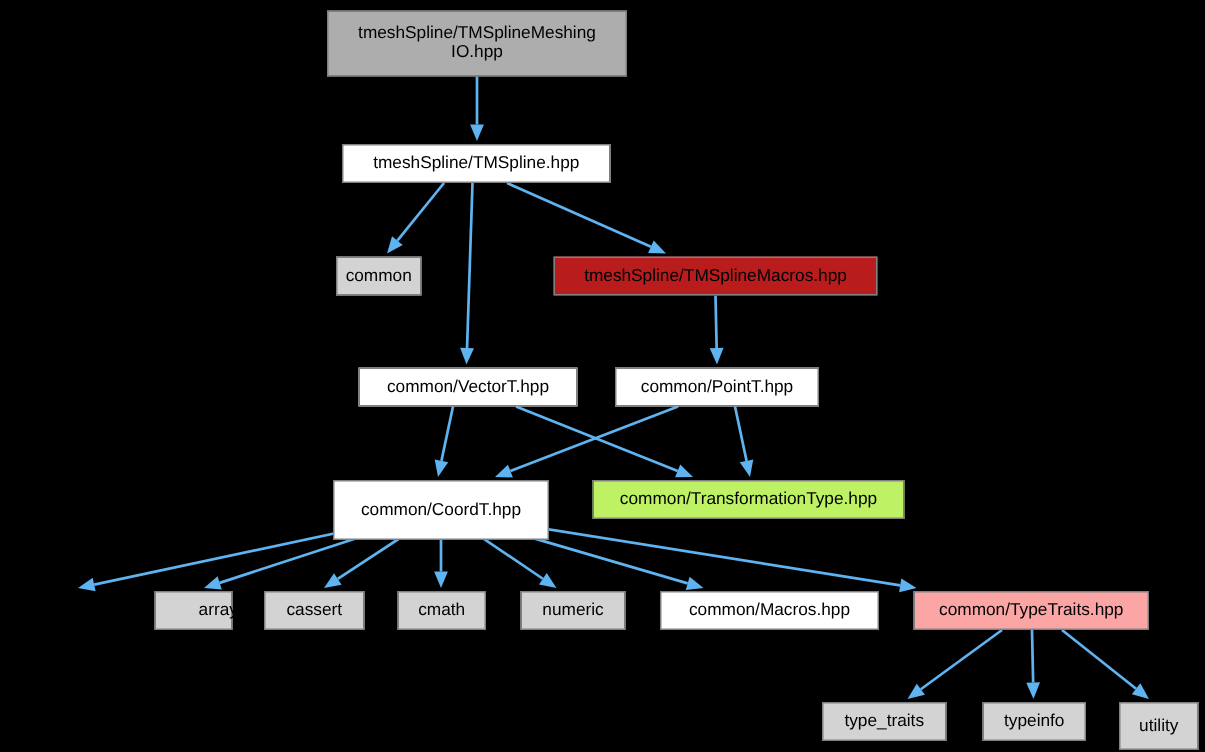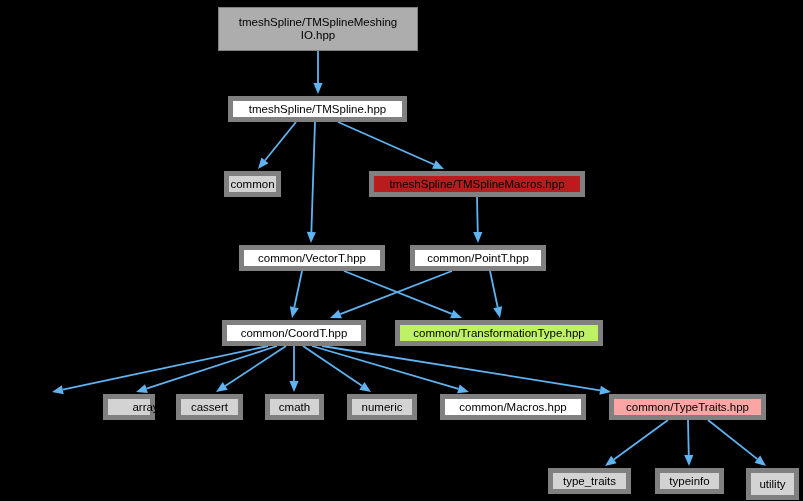--- a/index.html
+++ b/index.html
@@ -20,21 +20,21 @@
     position: absolute;
     left: 0;
     top: 0;
     width: 803px;
     height: 501px;
     pointer-events: none;
   }
   .node {
     position: absolute;
     box-sizing: border-box;
-    border: 5px solid #14532d;
+    border: 1px solid #14532d;
     display: flex;
     align-items: center;
     justify-content: center;
     text-align: center;
     color: #000000;
     font-size: 11.5px;
     line-height: 13px;
     letter-spacing: 0px;
     white-space: pre-line;
     z-index: 2;
@@ -132,21 +132,21 @@
         <polygon points="766,466 754.5231098594057,462.7687475027894 760.2399412006245,455.5605688551656" fill="#5eb3f0"></polygon>
       </g>
     </svg>
 <div class="node root" style="left: 218px; top: 7px; width: 200px; height: 44px; background: rgb(173, 173, 173); border-color: rgb(128, 128, 128); color: rgb(0, 0, 0);">tmeshSpline/TMSplineMeshing
 IO.hpp</div>
     <div class="node proj" style="left: 228px; top: 96px; width: 179px; height: 26px; background: rgb(255, 255, 255); border-color: rgb(128, 128, 128); color: rgb(0, 0, 0);">tmeshSpline/TMSpline.hpp</div>
     <div class="node sys" style="left: 224px; top: 171px; width: 57px; height: 26px; background: rgb(211, 211, 211); border-color: rgb(128, 128, 128); color: rgb(0, 0, 0);">common</div>
     <div class="node proj" style="left: 369px; top: 171px; width: 216px; height: 26px; background: #b91c1c; border-color: rgb(128, 128, 128); color: rgb(0, 0, 0);">tmeshSpline/TMSplineMacros.hpp</div>
     <div class="node proj" style="left: 239px; top: 245px; width: 146px; height: 26px; background: rgb(255, 255, 255); border-color: rgb(128, 128, 128); color: rgb(0, 0, 0);">common/VectorT.hpp</div>
     <div class="node proj" style="left: 410px; top: 245px; width: 136px; height: 26px; background: rgb(255, 255, 255); border-color: rgb(128, 128, 128); color: rgb(0, 0, 0);">common/PointT.hpp</div>
-    <div class="node proj" style="left: 222px; top: 320px; width: 144px; height: 26px; background: rgb(255, 255, 255); border-color: rgb(128, 128, 128); color: rgb(0, 0, 0);">common/CoordT.hpp</div>
+    <div class="node proj" style="left: 222px; top: 320px; width: 144px; height: 40px; background: rgb(255, 255, 255); border-color: rgb(128, 128, 128); color: rgb(0, 0, 0);">common/CoordT.hpp</div>
     <div class="node proj" style="left: 395px; top: 320px; width: 208px; height: 26px; background: #bef264; border-color: rgb(128, 128, 128); color: rgb(0, 0, 0);">common/TransformationType.hpp</div>
     <div class="node sys" style="left: 103px; top: 394px; width: 52px; height: 26px; background: rgb(211, 211, 211); border-color: rgb(128, 128, 128); color: rgb(0, 0, 0); padding-left: 33px;">array</div>
     <div class="node sys" style="left: 176px; top: 394px; width: 67px; height: 26px; background: rgb(211, 211, 211); border-color: rgb(128, 128, 128); color: rgb(0, 0, 0);">cassert</div>
     <div class="node sys" style="left: 265px; top: 394px; width: 59px; height: 26px; background: rgb(211, 211, 211); border-color: rgb(128, 128, 128); color: rgb(0, 0, 0);">cmath</div>
     <div class="node proj" style="left: 440px; top: 394px; width: 146px; height: 26px; background: rgb(255, 255, 255); border-color: rgb(128, 128, 128); color: rgb(0, 0, 0);">common/Macros.hpp</div>
     <div class="node sys" style="left: 347px; top: 394px; width: 70px; height: 26px; background: rgb(211, 211, 211); border-color: rgb(128, 128, 128); color: rgb(0, 0, 0);">numeric</div>
     <div class="node proj" style="left: 609px; top: 394px; width: 157px; height: 26px; background: #fca5a5; border-color: rgb(128, 128, 128); color: rgb(0, 0, 0);">common/TypeTraits.hpp</div>
     <div class="node sys" style="left: 548px; top: 468px; width: 83px; height: 26px; background: rgb(211, 211, 211); border-color: rgb(128, 128, 128); color: rgb(0, 0, 0);">type_traits</div>
     <div class="node sys" style="left: 655px; top: 468px; width: 69px; height: 26px; background: rgb(211, 211, 211); border-color: rgb(128, 128, 128); color: rgb(0, 0, 0);">typeinfo</div>
     <div class="node sys" style="left: 746px; top: 468px; width: 53px; height: 32px; background: rgb(211, 211, 211); border-color: rgb(128, 128, 128); color: rgb(0, 0, 0);">utility</div>

